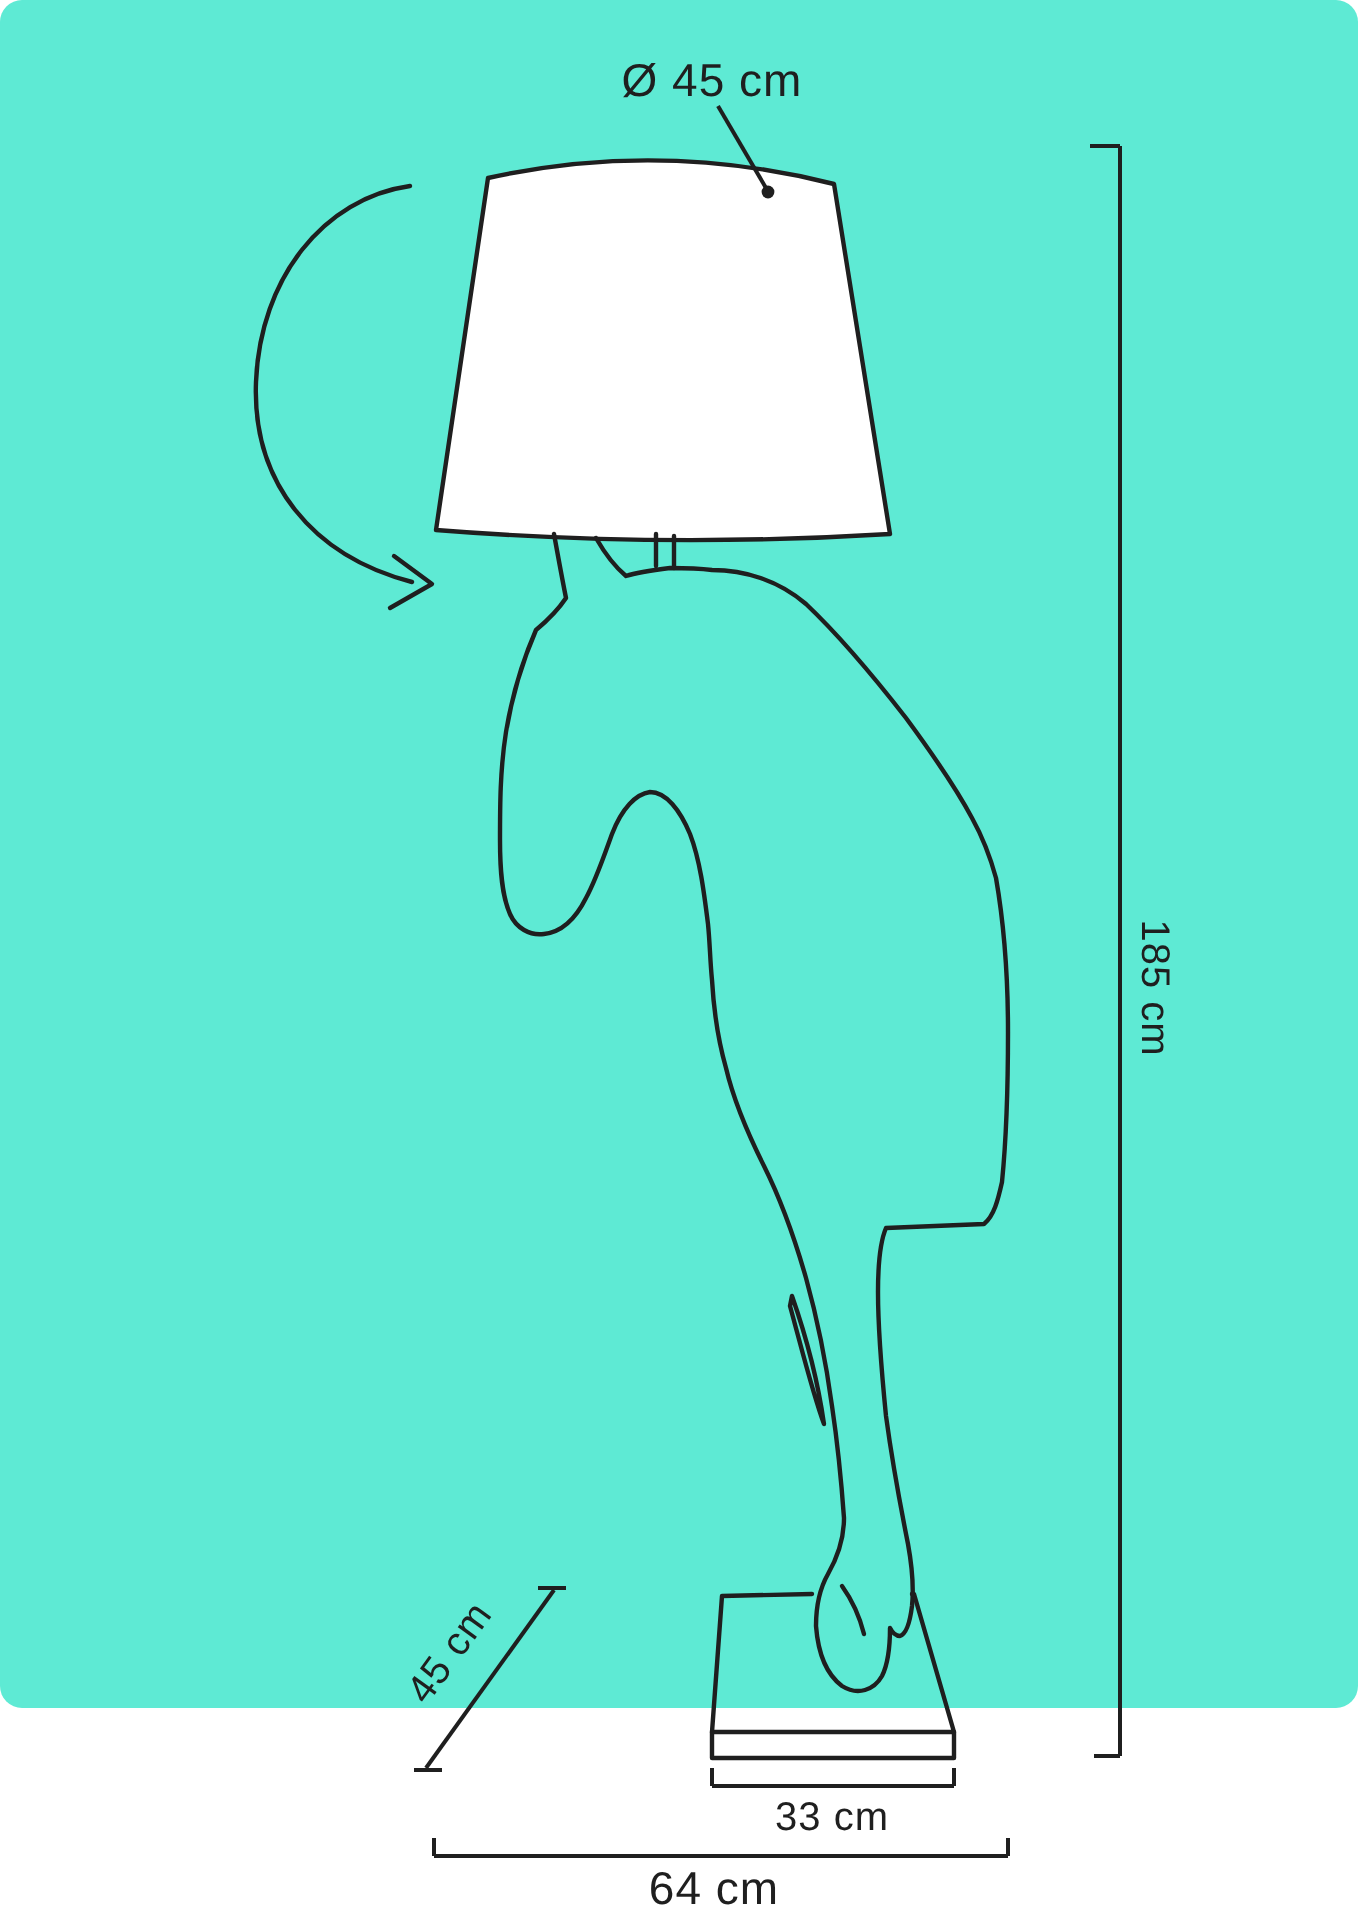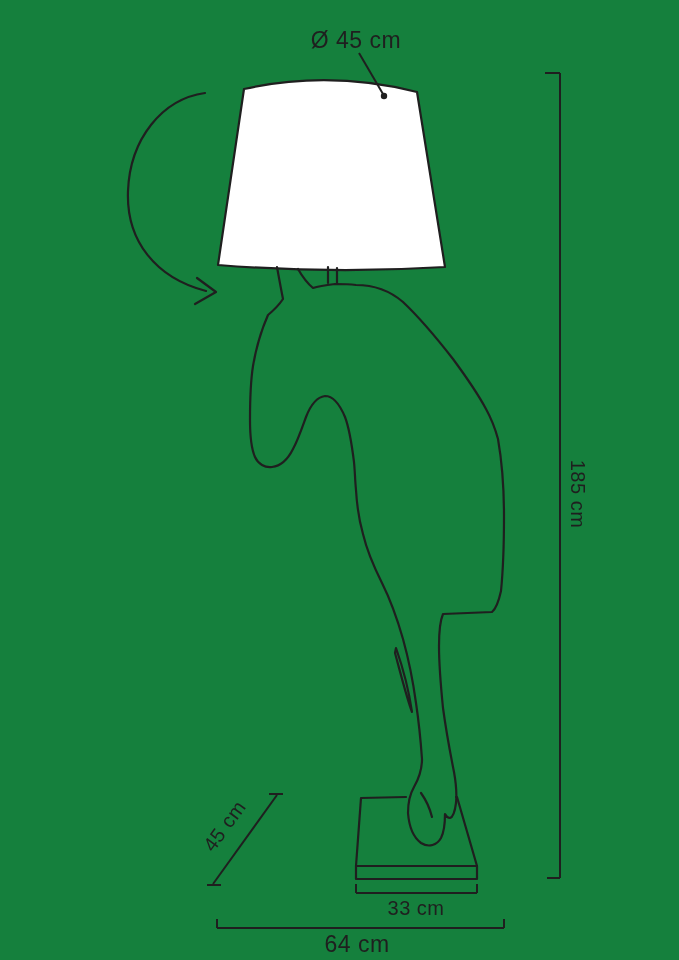--- a/index.html
+++ b/index.html
@@ -6,22 +6,23 @@
     margin: 0;
     padding: 0;
     width: 679px;
     height: 960px;
     background: #ffffff;
     overflow: hidden;
   }
   .canvas-wrap {
     position: relative;
     width: 679px;
-    height: 960px;
-    background: #15803d;
+    height: 854px;
+    background: #5eead4;
+    border-radius: 11px;
   }
   svg { display: block; }
   .ln {
     fill: none;
     stroke: #1f1f1f;
     stroke-width: 2.2;
     stroke-linecap: round;
     stroke-linejoin: round;
   }
   .ln-thin {

